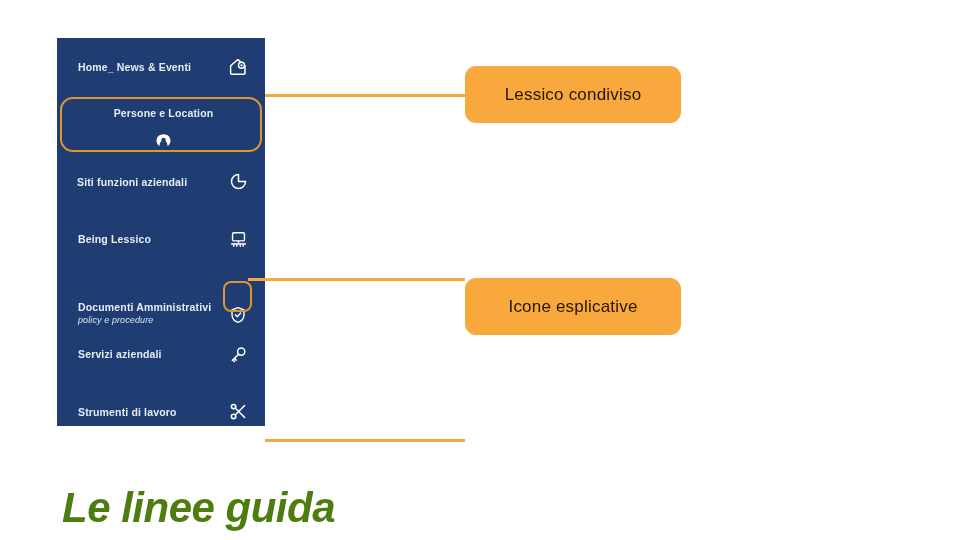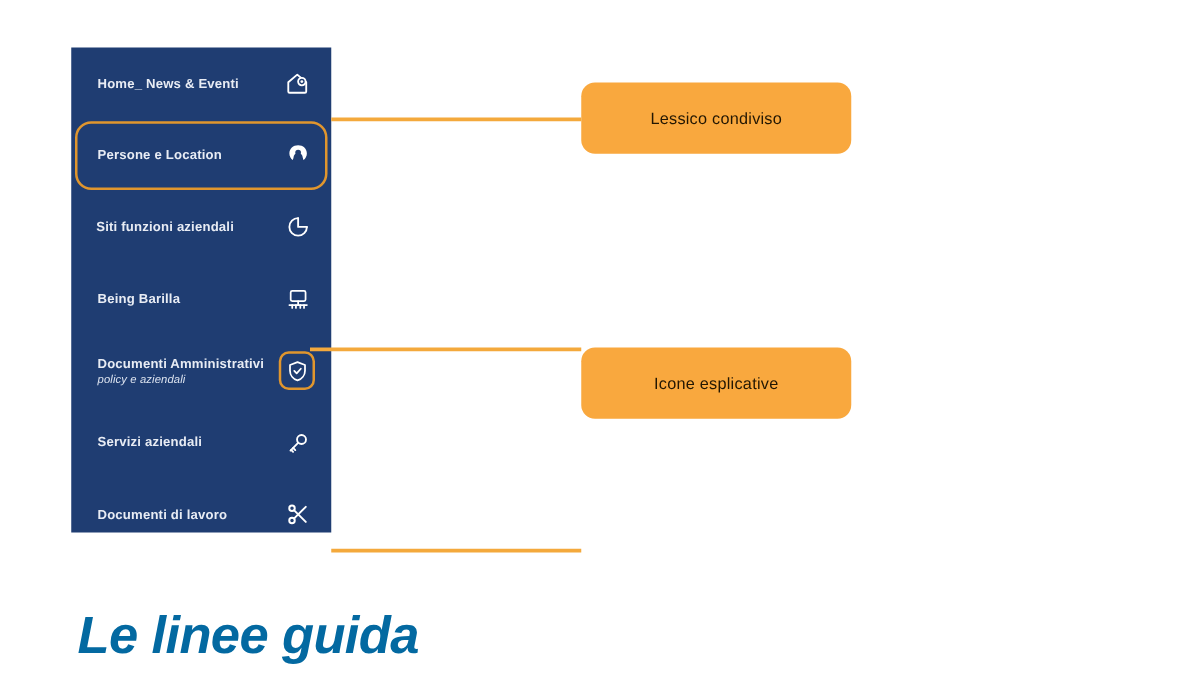--- a/index.html
+++ b/index.html
@@ -110,33 +110,33 @@
 
   
   .callout {
     position: absolute;
     background: #F9A83E;
     border-radius: 11px;
     display: flex;
     align-items: center;
     justify-content: center;
     color: #231703;
-    font-size: 13px;
+    font-size: 17px;
     letter-spacing: 0.2px;
   }
 
   
   #page-title {
     position: absolute;
     left: 62px;
     top: 484px;
     font-size: 42px;
     font-weight: bold;
     font-style: italic;
-    color: #0369a1;
+    color: #4d7c0f;
     letter-spacing: -0.5px;
     white-space: nowrap;
   }
 </style>
 </head>
 <body>
 
 <div id="stage">
 
   <div id="sidebar">
@@ -147,21 +147,21 @@
       </div>
       <span class="nav-icon">
         <svg width="21" height="21" viewBox="0 0 24 24" fill="none" stroke="#FFFFFF" stroke-width="1.7" stroke-linecap="round" stroke-linejoin="round">
           <path d="M3 11.2 11.2 4.2l8.2 7v8.4a1.2 1.2 0 0 1-1.2 1.2H4.2A1.2 1.2 0 0 1 3 19.6z"></path>
           <circle cx="15.4" cy="10.6" r="3.4" fill="#1F3D72"></circle>
           <circle cx="15.4" cy="10.6" r="1.3" fill="#FFFFFF" stroke="none"></circle>
         </svg>
       </span>
     </div>
 
-    <div class="nav-item" style="top:57.5px;">
+    <div class="nav-item" style="top:57.5px;flex-direction:column;">
       <div class="nav-label-wrap">
         <span class="nav-label">Persone e Location</span>
       </div>
       <span class="nav-icon">
         <svg width="21" height="21" viewBox="0 0 24 24">
           <path d="M12 2.6c-4.6 0-8 3.2-8 7.4 0 2.6 1.3 4.7 3.2 6.1l.6-2.3c0-2.5 1.9-4.2 4.2-4.2s4.2 1.7 4.2 4.2l.6 2.3c1.9-1.4 3.2-3.5 3.2-6.1 0-4.2-3.4-7.4-8-7.4z" fill="#FFFFFF"></path>
           <circle cx="12" cy="9.2" r="2.6" fill="#1F3D72"></circle>
           <rect x="10.5" y="9.2" width="3" height="4.6" rx="1.2" fill="#1F3D72"></rect>
         </svg>
       </span>
@@ -174,36 +174,36 @@
       <span class="nav-icon">
         <svg width="21" height="21" viewBox="0 0 24 24" fill="none" stroke="#FFFFFF" stroke-width="1.7" stroke-linecap="round" stroke-linejoin="round">
           <path d="M20 12a8 8 0 1 1-8-8"></path>
           <path d="M12 4v8h8"></path>
         </svg>
       </span>
     </div>
 
     <div class="nav-item" style="top:172.5px;">
       <div class="nav-label-wrap">
-        <span class="nav-label">Being Barilla</span>
+        <span class="nav-label">Being Lessico</span>
       </div>
       <span class="nav-icon">
         <svg width="21" height="21" viewBox="0 0 24 24" fill="none" stroke="#FFFFFF" stroke-width="1.6" stroke-linecap="round" stroke-linejoin="round">
           <rect x="5.2" y="4.2" width="13.6" height="9.4" rx="1.4"></rect>
           <path d="M12 13.6v3.1"></path>
           <path d="M4 17.2h16"></path>
           <path d="M6.6 17.2v2.6M10 17.2v2.6M14 17.2v2.6M17.4 17.2v2.6"></path>
         </svg>
       </span>
     </div>
 
-    <div class="nav-item" style="top:230px;">
+    <div class="nav-item" style="top:230px;align-items:flex-end;">
       <div class="nav-label-wrap">
         <span class="nav-label">Documenti Amministrativi</span>
-        <span class="nav-sub">policy e aziendali</span>
+        <span class="nav-sub">policy e procedure</span>
       </div>
       <span class="nav-icon">
         <svg width="20" height="20" viewBox="0 0 24 24" fill="none" stroke="#FFFFFF" stroke-width="1.7" stroke-linecap="round" stroke-linejoin="round">
           <path d="M12 3.2 4.8 6v5.4c0 4.3 3 8.1 7.2 9.4 4.2-1.3 7.2-5.1 7.2-9.4V6z"></path>
           <path d="M8.9 11.6 11.2 14l4-4.4"></path>
         </svg>
       </span>
     </div>
 
     <div class="nav-item" style="top:287.5px;">
@@ -215,21 +215,21 @@
           <circle cx="15.1" cy="8.7" r="4.1"></circle>
           <path d="M12.2 11.6 5 18.8"></path>
           <path d="M7.4 16.4l2 2"></path>
           <path d="M5.6 18.2l1.8 1.8"></path>
         </svg>
       </span>
     </div>
 
     <div class="nav-item" style="top:345px;">
       <div class="nav-label-wrap">
-        <span class="nav-label">Documenti di lavoro</span>
+        <span class="nav-label">Strumenti di lavoro</span>
       </div>
       <span class="nav-icon">
         <svg width="21" height="21" viewBox="0 0 24 24" fill="none" stroke="#FFFFFF" stroke-width="1.8" stroke-linecap="round" stroke-linejoin="round">
           <circle cx="6.4" cy="6.4" r="2.5"></circle>
           <circle cx="6.4" cy="17.6" r="2.5"></circle>
           <path d="M8.4 8.3 19 18.9"></path>
           <path d="M8.4 15.7 19 5.1"></path>
         </svg>
       </span>
     </div>

